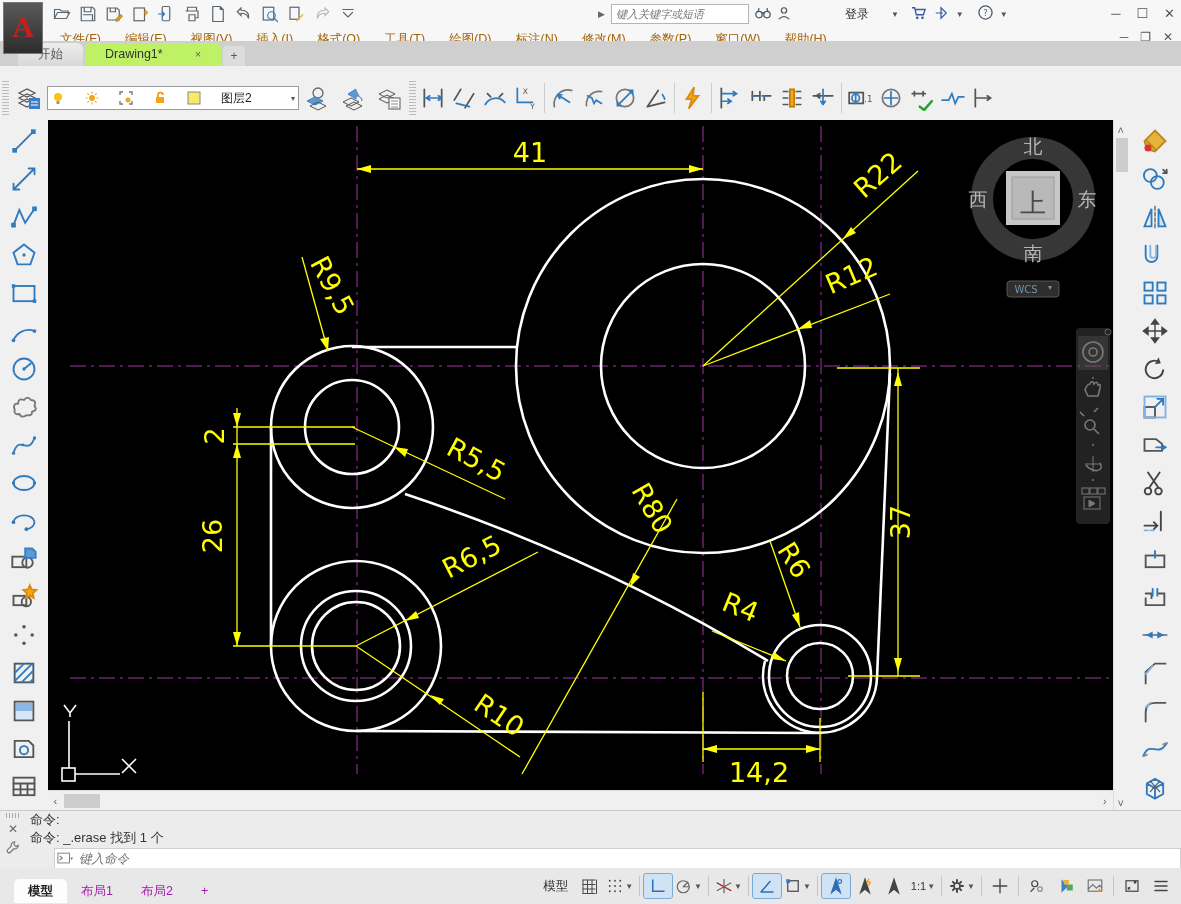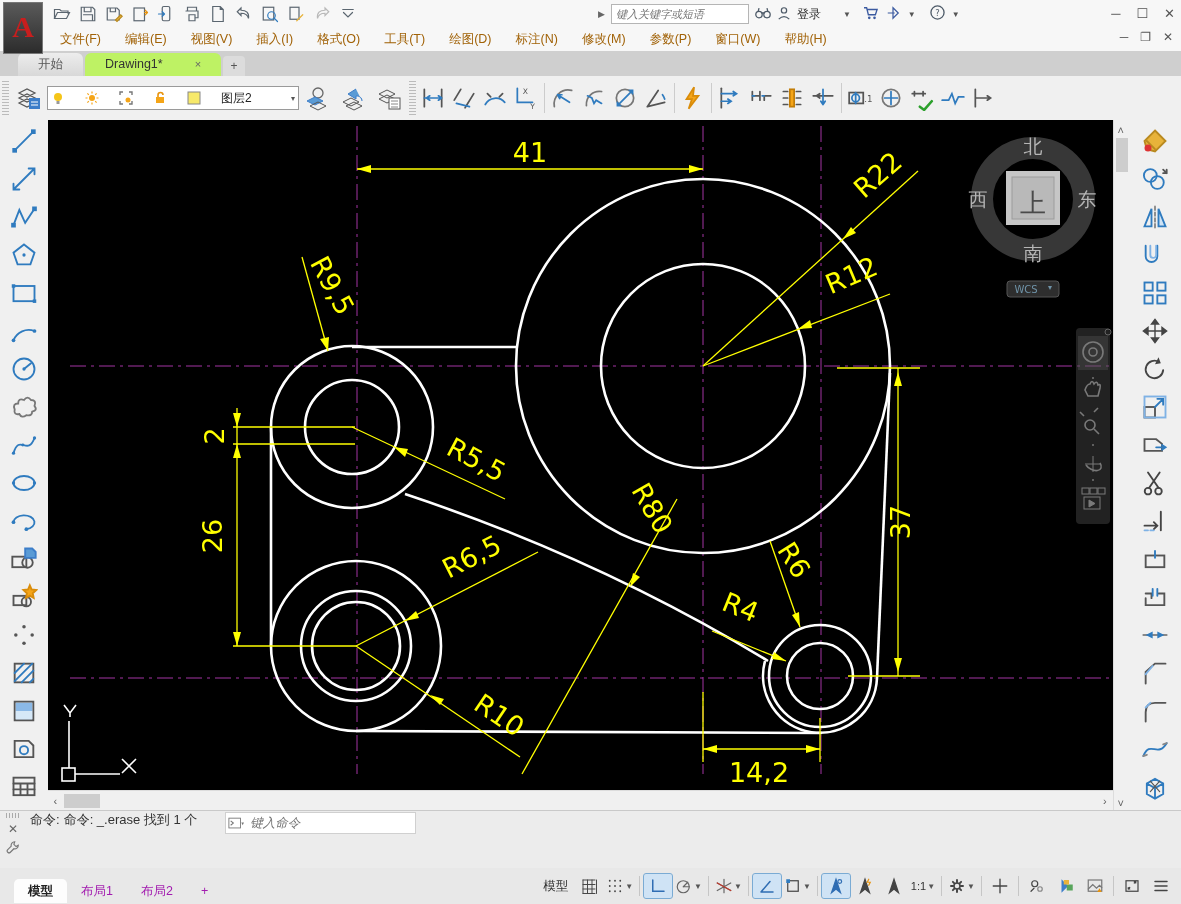--- a/index.html
+++ b/index.html
@@ -18,21 +18,21 @@
   #searchwrap{left:598px;top:4px;height:20px;display:flex;align-items:center;gap:6px;}
   #searchbox{width:128px;height:18px;border:1px solid #b5b5b5;background:#fff;font-style:italic;
              font-size:11px;color:#999;padding:0 4px;font-family:"Liberation Sans",sans-serif;}
   .tb-ico{color:#4d5a68;font-size:14px;}
   #wincontrols{right:6px;top:0;height:26px;display:flex;gap:16px;align-items:center;color:#555;font-size:13px;}
   
   #menubar{left:0;top:28px;width:1181px;height:23px;background:#f7f7f7;display:flex;align-items:center;padding-left:48px;box-sizing:border-box;}
   .menu-item{padding:2px 12px;color:#a16207;font-size:12.5px;white-space:nowrap;}
   #doccontrols{right:8px;top:30px;display:flex;gap:12px;color:#555;font-size:12px;}
   
-  #filetabs{left:0;top:51px;width:1181px;height:25px;background:#cfcfcf;display:flex;align-items:flex-end;padding-left:18px;box-sizing:border-box;}
+  #filetabs{left:0;top:41px;width:1181px;height:25px;background:#cfcfcf;display:flex;align-items:flex-end;padding-left:18px;box-sizing:border-box;}
   .ftab{height:23px;line-height:23px;padding:0 20px;font-size:12.5px;border-radius:6px 6px 0 0;margin-right:2px;}
   .ftab.inactive{background:linear-gradient(#ededed,#d8d8d8);color:#555;}
   .ftab.active{background:#bef264;color:#333;display:flex;align-items:center;gap:32px;}
   .ftab .x{color:#666;font-size:11px;}
   .ftab-add{width:22px;height:20px;background:#dcdcdc;border-radius:4px 4px 0 0;text-align:center;line-height:20px;color:#555;}
   
   #ribbon{left:0;top:76px;width:1181px;height:44px;background:#f0f0f0;border-bottom:1px solid #d8d8d8;display:flex;align-items:center;}
   .grip{width:7px;height:34px;margin:0 2px;background:repeating-linear-gradient(0deg,#bbb 0 1px,transparent 1px 3px);}
   .panel{display:flex;align-items:center;gap:1px;}
   .tbtn{width:30px;height:34px;display:flex;align-items:center;justify-content:center;}
@@ -51,21 +51,21 @@
   #canvascol{width:1065px;display:flex;flex-direction:column;}
   #canvas{width:1065px;height:670px;background:#000;}
   #hscroll{width:1065px;height:20px;background:#f0f0f0;border-top:1px solid #dcdcdc;position:relative;}
   #hthumb{position:absolute;left:16px;top:3px;width:36px;height:14px;background:#cdcdcd;}
   .scr-arrow{position:absolute;color:#606060;font-size:11px;line-height:20px;}
   #vscroll{width:16px;background:#f0f0f0;border-left:1px solid #dcdcdc;position:relative;}
   #vthumb{position:absolute;left:2px;top:18px;width:12px;height:34px;background:#cdcdcd;}
   
   #cmdarea{left:0;top:810px;width:1181px;height:58px;background:#ececec;border-top:1px solid #c9c9c9;display:flex;}
   #cmdrail{width:26px;display:flex;flex-direction:column;align-items:center;padding-top:2px;gap:4px;color:#666;}
-  #cmdmain{flex:1;display:flex;flex-direction:row;}
+  #cmdmain{flex:1;display:flex;flex-direction:column;}
   .cmdline{height:18px;line-height:18px;font-size:13px;color:#333;padding-left:4px;font-family:"Liberation Sans","DejaVu Sans",sans-serif;}
   #cmdinputrow{height:20px;background:#fff;border:1px solid #d0d0d0;display:flex;align-items:center;gap:4px;padding-left:2px;margin-top:1px;margin-left:28px;}
   #cmdinput{border:none;outline:none;flex:1;font-style:italic;color:#999;font-size:12.5px;background:transparent;font-family:"Liberation Sans",sans-serif;}
   
   #bottombar{left:0;top:868px;width:1181px;height:36px;background:#e8e8e8;display:flex;align-items:center;}
   .ltab{height:24px;line-height:24px;padding:0 14px;font-size:12.5px;border-radius:5px 5px 0 0;margin-top:10px;}
   .ltab.active{background:#fdfdfd;font-weight:bold;color:#222;}
   .ltab.idle{color:#a21caf;}
   #statusicons{margin-left:auto;display:flex;align-items:center;gap:1px;padding-right:6px;}
   .stbtn{height:24px;min-width:24px;display:flex;align-items:center;justify-content:center;padding:0 2px;border-radius:2px;}
@@ -160,21 +160,21 @@
         <circle cx="15" cy="10" r="4" fill="none" stroke="#4d5a68" stroke-width="1.6"></circle>
         <path d="M8 8 h4 M4 6 l1-4 M16 6 l-1-4" stroke="#4d5a68" stroke-width="1.6" fill="none"></path>
       </svg>
   </span>
   <span class="tb-ico">
     <svg width="14" height="14" viewBox="0 0 16 16">
         <circle cx="8" cy="5" r="3" fill="none" stroke="#4d5a68" stroke-width="1.4"></circle>
         <path d="M2 15 q6-6 12 0" fill="none" stroke="#4d5a68" stroke-width="1.4"></path>
       </svg>
   </span>
-  <span style="font-size:12px;color:#333;">登录</span>
+  <span style="font-size:12px;color:#333;margin-left:48px;">登录</span>
   <span class="ddc" style="margin-left:16px;">▼</span>
   <span class="tb-ico" style="margin-left:6px;color:#3b5aa0;">
     <svg width="16" height="14" viewBox="0 0 18 16">
         <path d="M1 2 h3 l2 8 h8 l2-6 H5" fill="none" stroke="#3b5aa0" stroke-width="1.5"></path>
         <circle cx="7" cy="13.5" r="1.5" fill="#3b5aa0"></circle>
         <circle cx="13" cy="13.5" r="1.5" fill="#3b5aa0"></circle>
       </svg>
   </span>
   <span class="tb-ico" style="color:#3b5aa0;">
     <svg width="16" height="14" viewBox="0 0 18 16">

